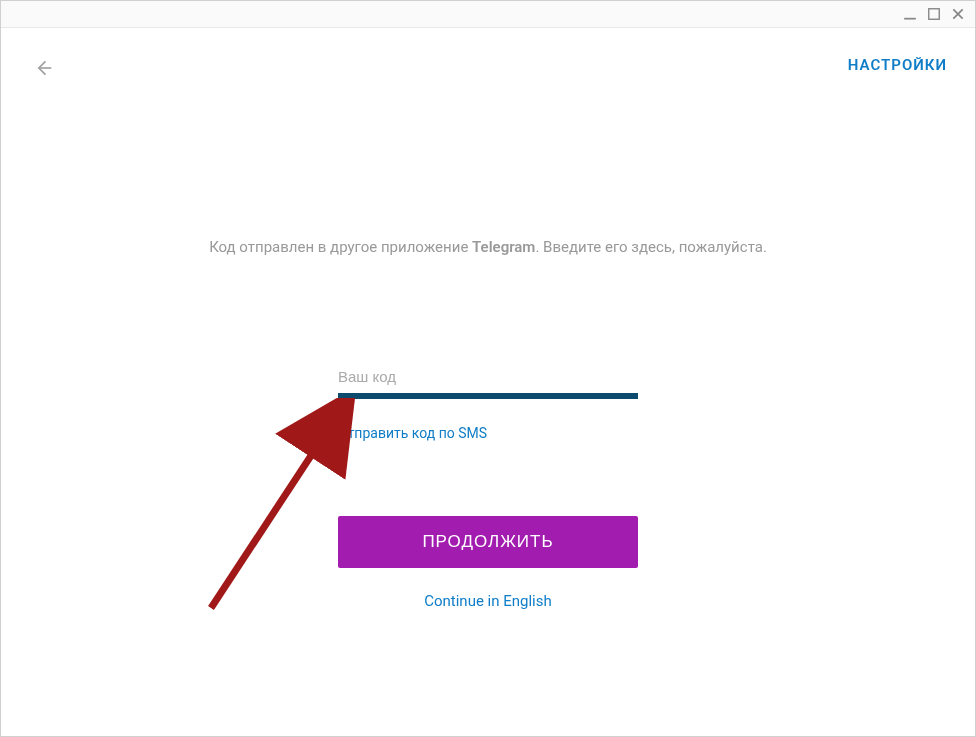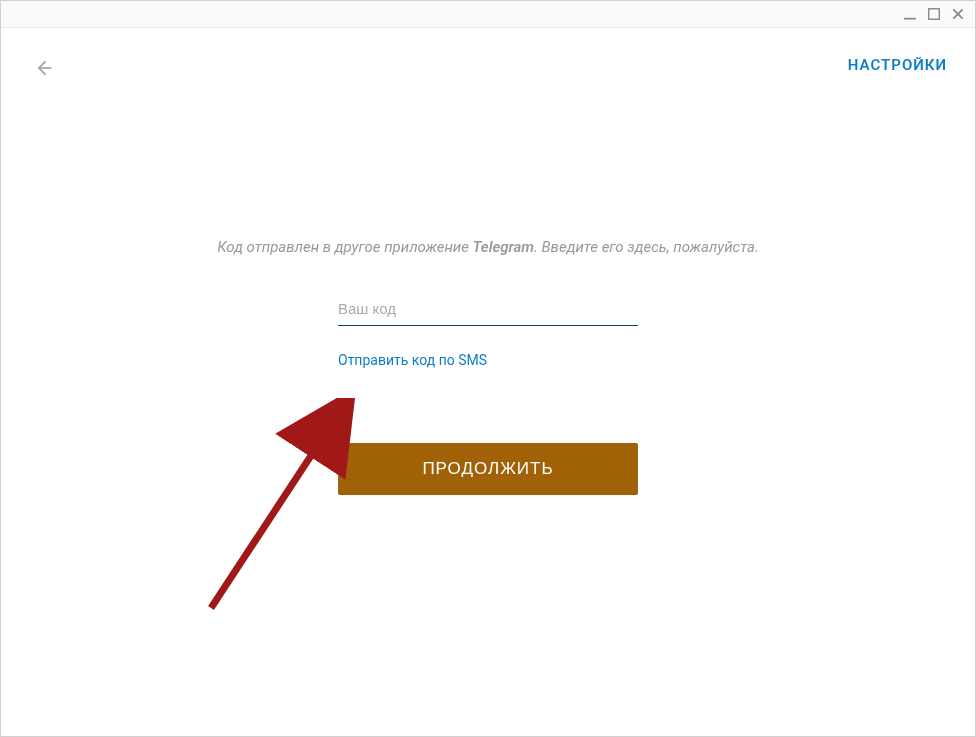--- a/index.html
+++ b/index.html
@@ -79,56 +79,55 @@
     .main-area {
       padding-top: 210px;
       display: flex;
       flex-direction: column;
       align-items: center;
     }
     .instruction {
       color: #999;
       font-size: 15px;
       text-align: center;
-      margin-bottom: 36px;
-      font-style: italic;
+      margin-bottom: 104px;
     }
     .instruction .bold {
       font-weight: 600;
     }
     .form-section {
       width: 300px;
       display: flex;
       flex-direction: column;
     }
     .code-input {
       width: 100%;
       border: none;
-      border-bottom: 1px solid #0c4a6e;
+      border-bottom: 6px solid #0c4a6e;
       padding: 8px 0;
       font-size: 15px;
       color: #333;
       outline: none;
       background: transparent;
     }
     .code-input::placeholder {
       color: #aaa;
     }
     .sms-link {
       margin-top: 26px;
       color: #0f7dc7;
       font-size: 14px;
       cursor: pointer;
       align-self: flex-start;
     }
     .continue-btn {
       margin-top: 75px;
       width: 100%;
       height: 52px;
-      background: #a16207;
+      background: #a21caf;
       color: #fff;
       border: none;
       font-size: 17px;
       font-weight: 500;
       letter-spacing: 1px;
       cursor: pointer;
       border-radius: 2px;
     }
     .english-link {
       margin-top: 24px;
@@ -183,20 +182,21 @@
 
     <div class="main-area">
       <div class="instruction">
         <span>Код отправлен в другое приложение </span><span class="bold">Telegram</span><span>. Введите его здесь, пожалуйста.</span>
       </div>
 
       <div class="form-section">
         <input type="text" class="code-input" placeholder="Ваш код" style="">
         <div class="sms-link">Отправить код по SMS</div>
         <button class="continue-btn">ПРОДОЛЖИТЬ</button>
+        <div class="english-link">Continue in English</div>
       </div>
     </div>
 
     <div class="arrow-annotation">
       <svg viewBox="0 0 170 220">
         <defs>
           <marker id="arrowhead" markerWidth="12" markerHeight="12" refX="8" refY="6" orient="auto">
             <polygon points="0 0, 12 6, 0 12" fill="#a01818"></polygon>
           </marker>
         </defs>

